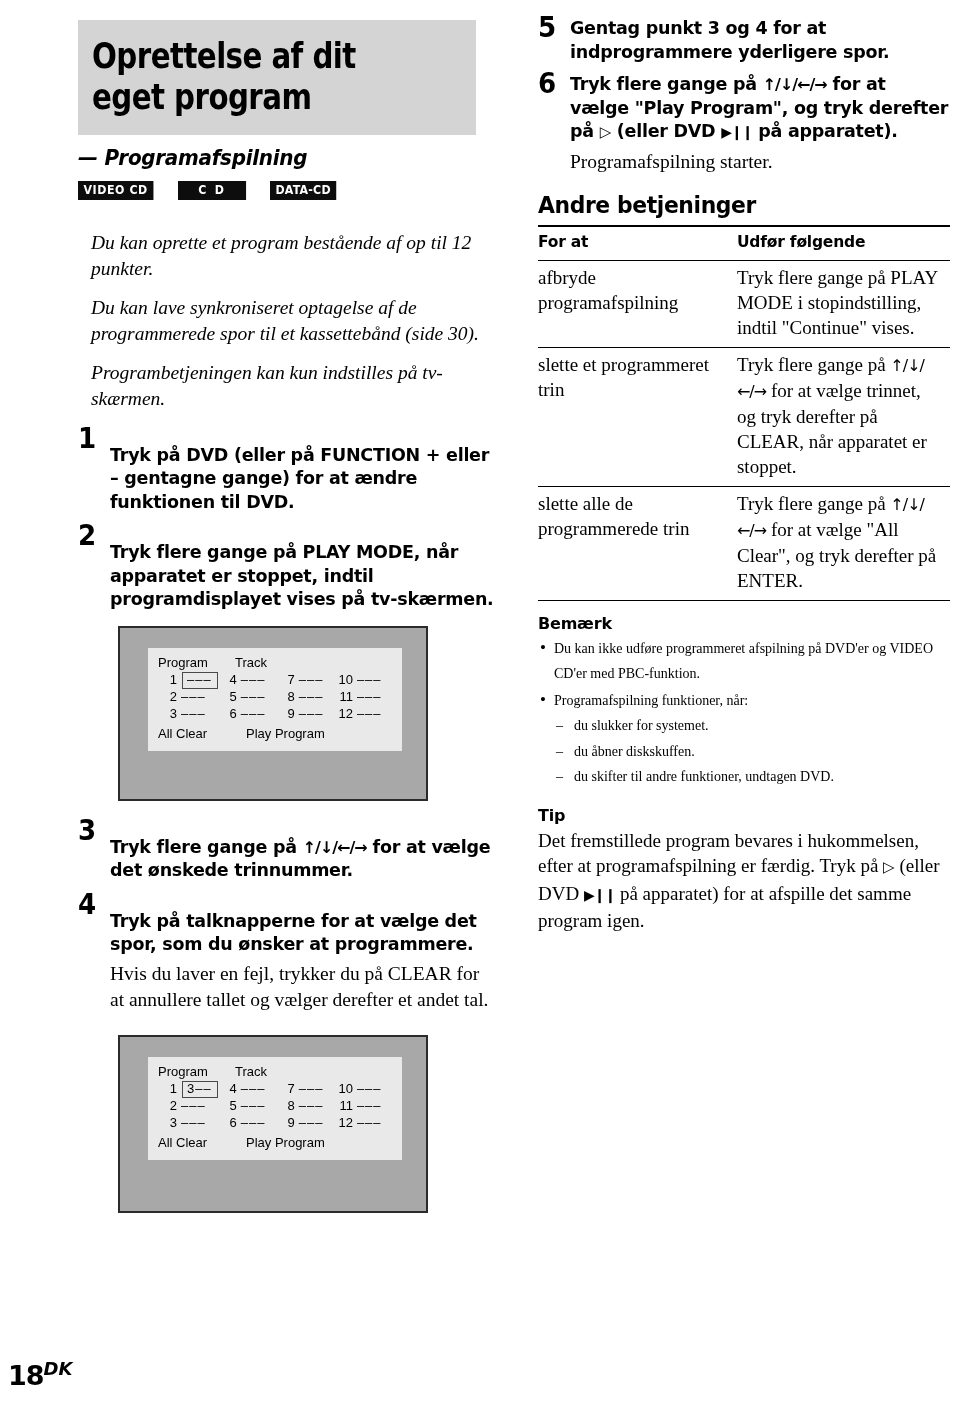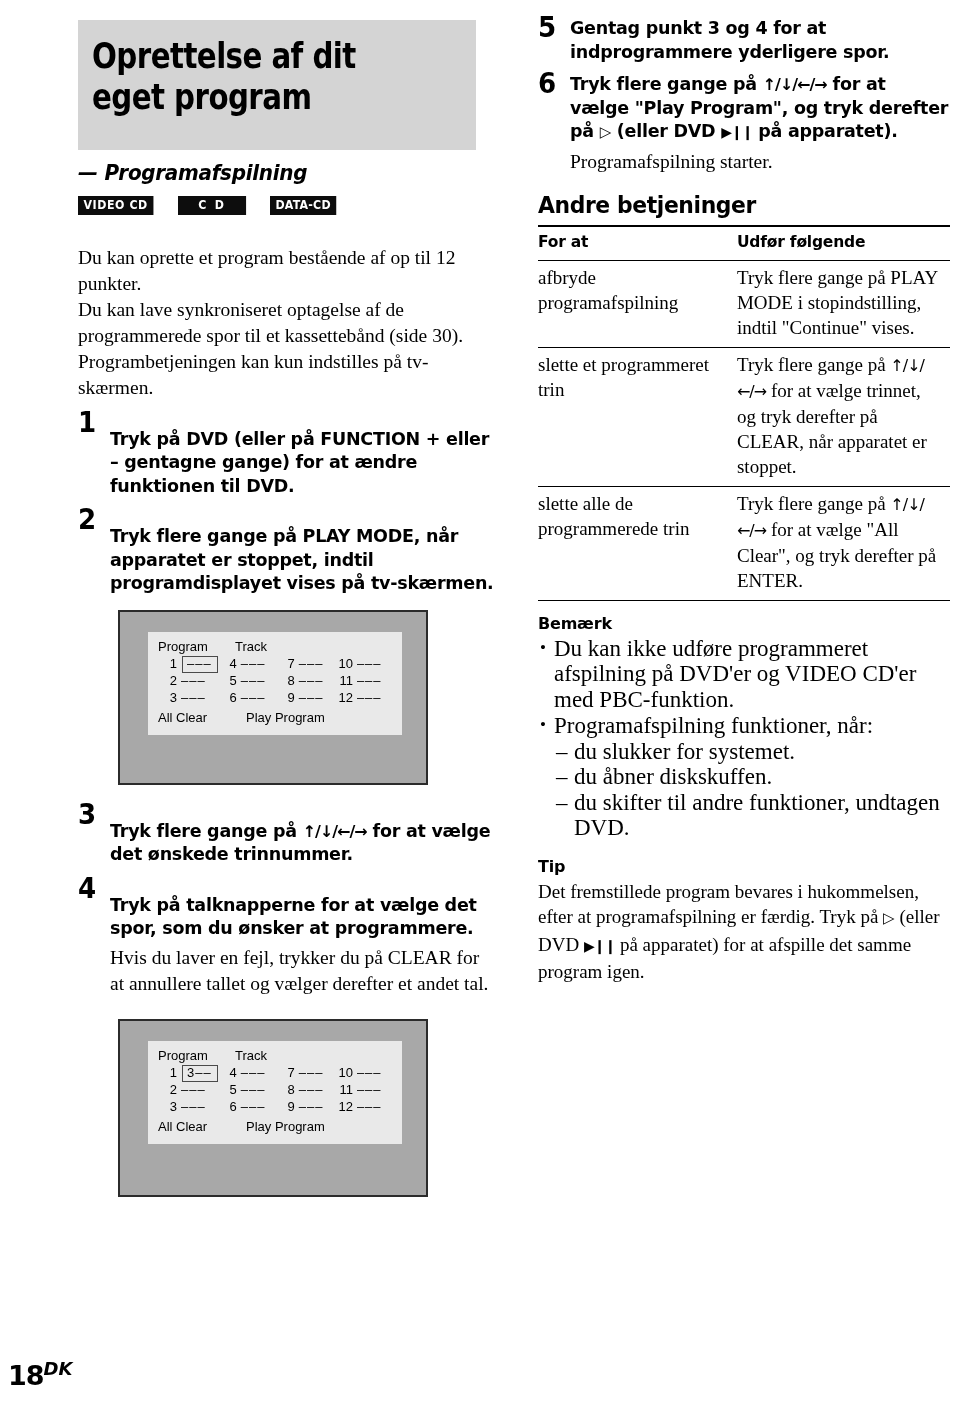--- a/index.html
+++ b/index.html
@@ -11,21 +11,21 @@
   }
   .page{position:absolute;inset:0;}
 
   
   .col-left{position:absolute;left:78px;top:0;width:420px;}
   .col-right{position:absolute;left:538px;top:0;width:412px;}
 
   
   .title-band{
     background:#d4d4d4;
-    padding:16px 14px 31px 14px;
+    padding:16px 14px 16px 14px;
     margin-top:20px;
     width:398px;
     box-sizing:border-box;
   }
   .title-band h1{
     margin:0;
     font-family:"DejaVu Sans", sans-serif;
     font-weight:bold;
     font-size:35px;
     line-height:1.18;
@@ -61,21 +61,21 @@
   }
   .badge.cd{padding-left:22px;padding-right:22px;letter-spacing:2.5px;}
   .badge.data{letter-spacing:0.2px;}
 
   
   .body-text{
     margin-top:30px;
     font-size:19.5px;
     line-height:26px;
   }
-  .body-text p{margin:0;}
+  .body-text p{margin:13px;font-style:italic;}
 
   
   .step{display:flex;margin-top:8px;}
   .step .num{
     font-family:"DejaVu Sans", sans-serif;
     font-weight:bold;
     font-size:29px;
     line-height:27px;
     width:32px;flex:0 0 32px;
     transform:scaleX(0.9);
@@ -183,21 +183,21 @@
   table.ops tr:last-child td{border-bottom:1.6px solid #000;}
   table.ops .c1{width:196px;}
   table.ops .c2{width:216px;}
 
   
   h3.minor{
     font-family:"DejaVu Sans", sans-serif;
     font-weight:bold;font-size:16px;
     margin:13px 0 3px 0;letter-spacing:-0.2px;
   }
-  ul.notes{margin:0;padding:0;list-style:none;font-size:23px;line-height:25.5px;}
+  ul.notes{margin:0;padding:0;list-style:none;font-size:14px;line-height:25.5px;}
   ul.notes > li{
     position:relative;padding-left:16px;margin-bottom:1px;
   }
   ul.notes > li::before{
     content:"\2022";position:absolute;left:2px;top:-1px;font-size:17px;
   }
   ul.sub{margin:0;padding:0;list-style:none;}
   ul.sub li{position:relative;padding-left:20px;}
   ul.sub li::before{content:"\2013";position:absolute;left:2px;}
   p.tiptext{margin:0;font-size:19px;line-height:25.5px;}

